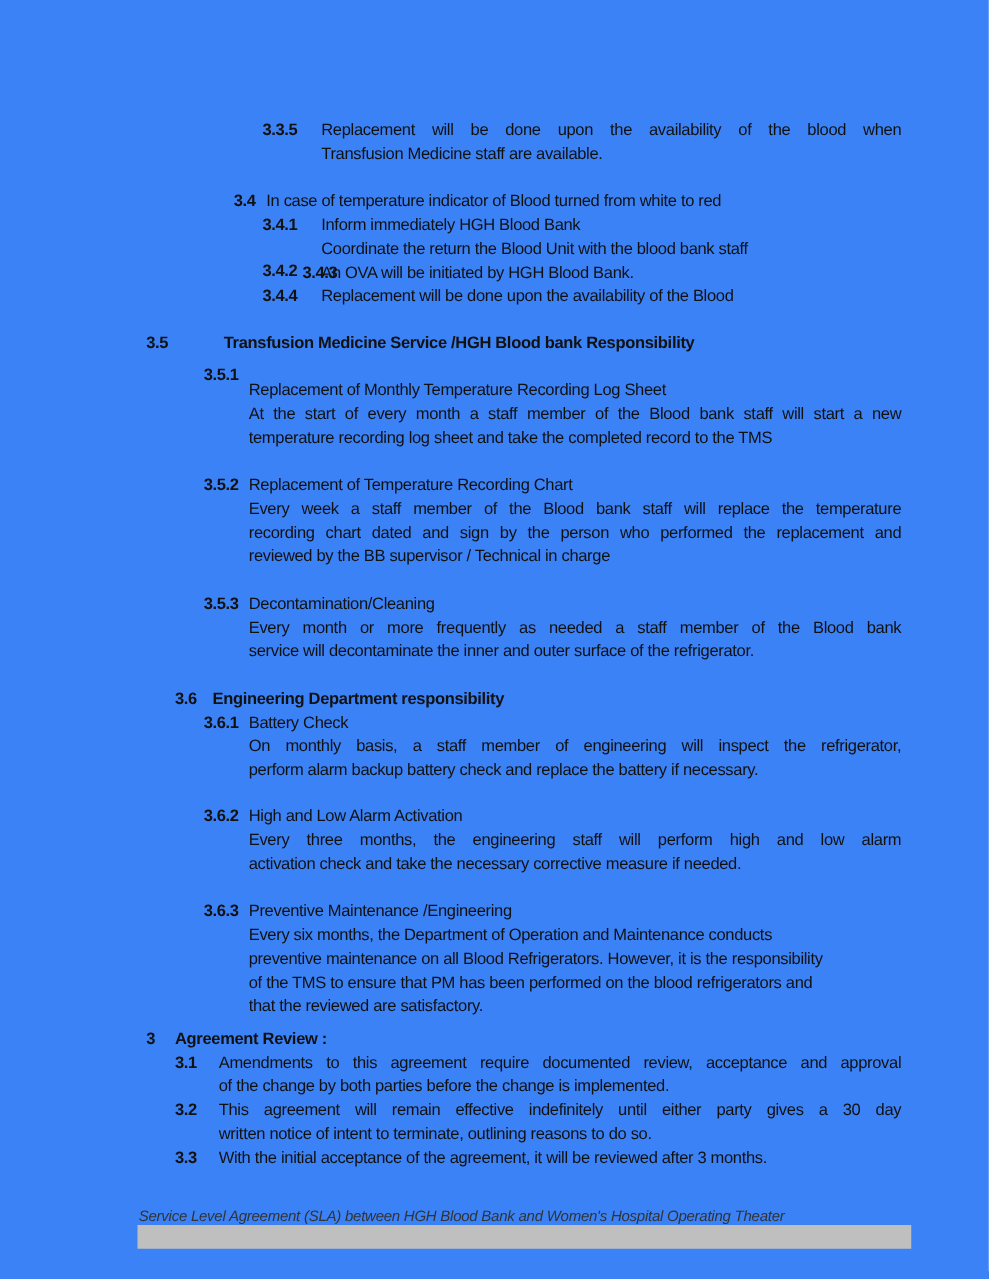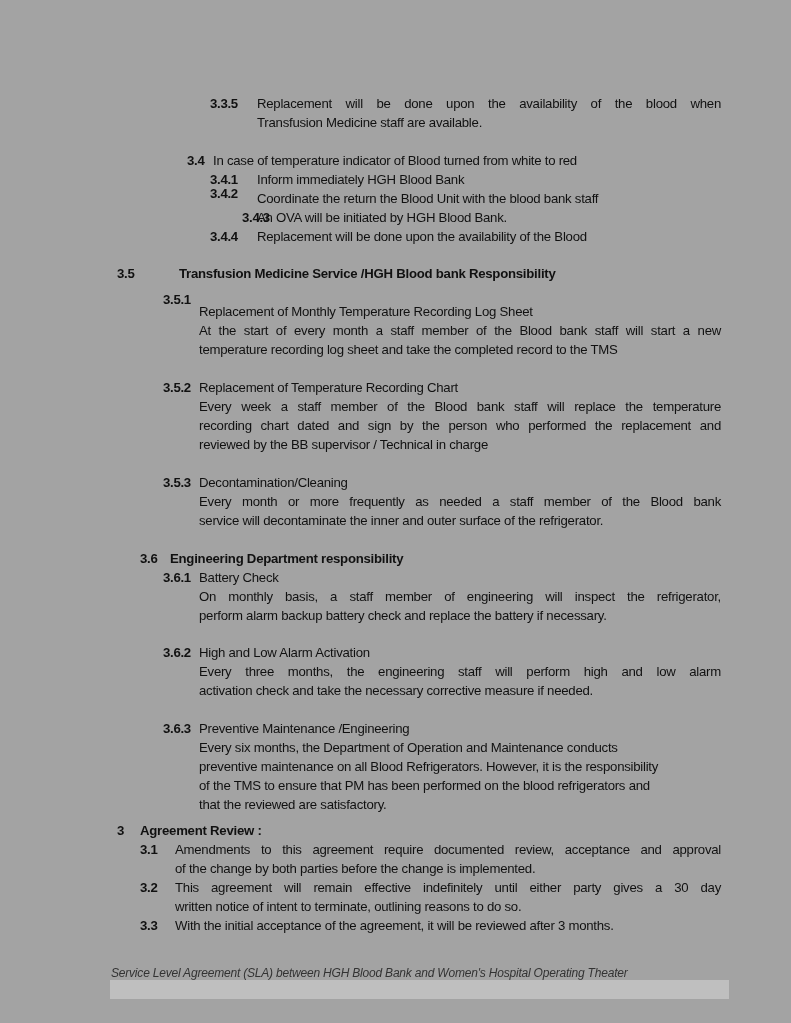--- a/index.html
+++ b/index.html
@@ -1,18 +1,18 @@
 <!DOCTYPE html>
 <html><head>
 <meta charset="utf-8">
 <style>
   html, body { margin: 0; padding: 0; background: #ffffff; }
   body { width: 791px; height: 1023px; position: relative; overflow: hidden;
          font-family: "Liberation Sans", "DejaVu Sans", sans-serif; color: #111; }
-  .page { position: absolute; left: 0; top: 0; width: 791px; height: 1023px; background: #a3a3a3; }
+  .page { position: absolute; left: 0; top: 0; width: 791px; height: 1023px; background: #3b82f6; }
   .line { position: absolute; font-size: 13.2px; line-height: 19px; white-space: nowrap; letter-spacing: -0.25px; }
   .num { position: absolute; font-weight: bold; font-size: 13.2px; line-height: 19px; letter-spacing: -0.3px; }
   .bold { font-weight: bold; }
   .para { position: absolute; font-size: 13.2px; line-height: 19px; text-align: justify; letter-spacing: -0.25px; }
   .para .ln { display: block; text-align: justify; text-align-last: justify; }
   .para .ln.last { text-align-last: left; }
   .footer-text { position: absolute; left: 111px; top: 967px; font-size: 12px; line-height: 12px;
                  font-style: italic; color: #333; letter-spacing: -0.2px; white-space: nowrap; }
   .footer-bar { position: absolute; left: 110px; top: 980px; width: 619px; height: 19px; background: #bfbfbf; }
 </style>
@@ -29,21 +29,21 @@
     </div>
   </div>
 
   <div>
     <span class="num" style="left:187px; top:151px;">3.4</span>
     <span class="line" style="left:213px; top:151px;">In case of temperature indicator of Blood turned from white to red</span>
 
     <span class="num" style="left:210px; top:170px;">3.4.1</span>
     <span class="line" style="left:257px; top:170px;">Inform immediately HGH Blood Bank</span>
 
-    <span class="num" style="left:210px; top:184px;">3.4.2</span>
+    <span class="num" style="left:210px; top:207px;">3.4.2</span>
     <span class="line" style="left:257px; top:189px;">Coordinate the return the Blood Unit with the blood bank staff</span>
 
     <span class="num" style="left:210px; top:208px;margin-left:32px;">3.4.3</span>
     <span class="line" style="left:257px; top:208px;">An OVA will be initiated by HGH Blood Bank.</span>
 
     <span class="num" style="left:210px; top:227px;">3.4.4</span>
     <span class="line" style="left:257px; top:227px;">Replacement will be done upon the availability of the Blood</span>
   </div>
 
   <div>

